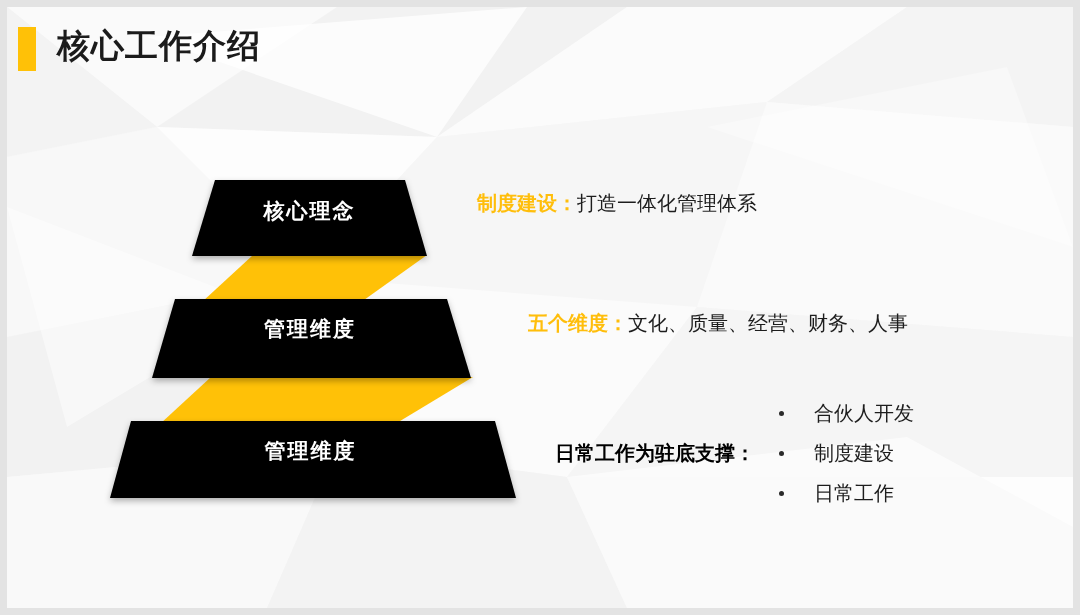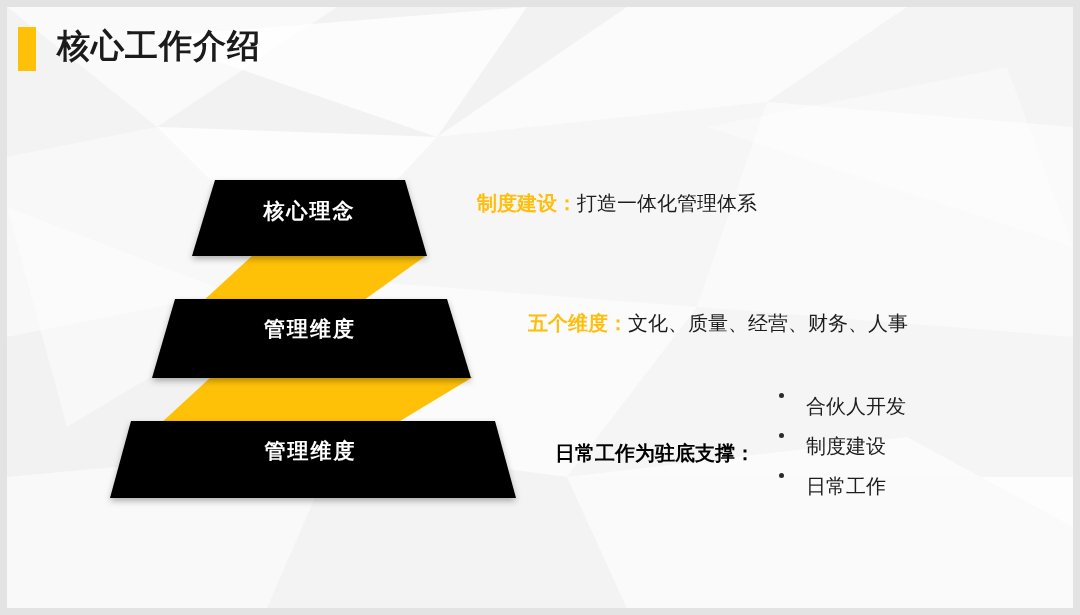--- a/index.html
+++ b/index.html
@@ -115,24 +115,26 @@
     font-size: 20px;
     white-space: nowrap;
   }
   #desc-bullet-list {
     margin: 0;
     padding: 0 0 0 12px;
     list-style: none;
   }
   #desc-bullet-list li {
     display: flex;
+    align-items: center;
     height: 40px;
     font-size: 20px;
     color: #1d1d1d;
     white-space: nowrap;
+    gap: 8px;
   }
   .bullet-dot {
     display: inline-block;
     width: 5px;
     height: 5px;
     border-radius: 50%;
     background: #2a2a2a;
     margin: 0 22px 0 12px;
     flex: none;
   }

